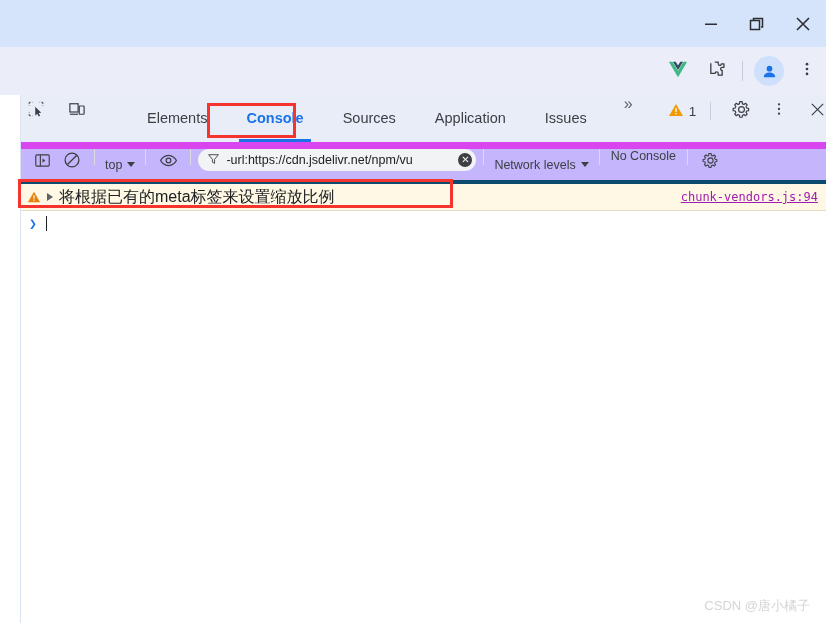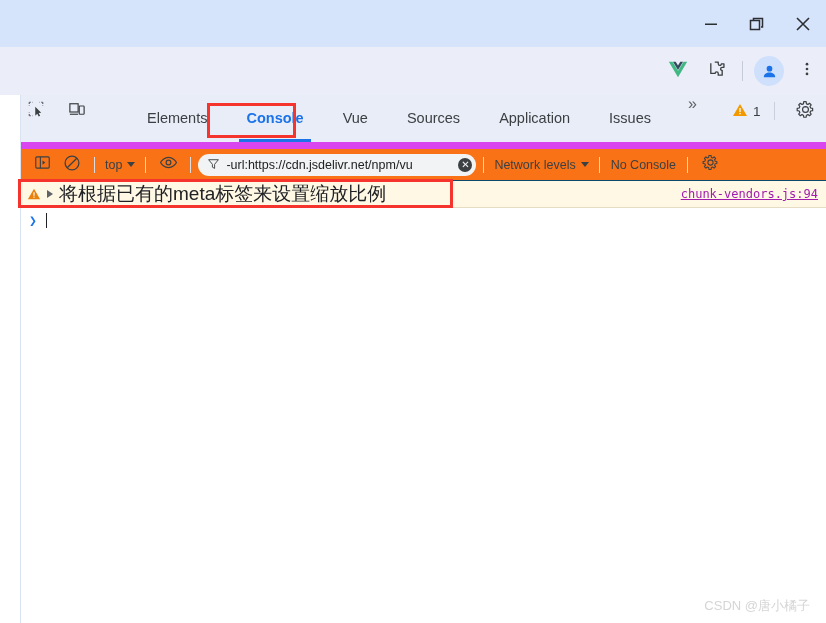--- a/index.html
+++ b/index.html
@@ -143,24 +143,23 @@
     margin-left: auto;
     display: flex;
     align-items: center;
     padding-right: 6px;
   }
 
   
   .console-toolbar {
     position: relative;
     height: 31px;
-    background: #f97316;
-    display: flex;
-    align-items: center;
-    border-bottom: 1px solid #0c4a6e;
+    background: #c4b5fd;
+    display: flex;
+    border-bottom: 4px solid #0c4a6e;
     padding: 0 6px;
   }
   .ct-icon {
     width: 26px; height: 26px;
     display: flex; align-items: center; justify-content: center;
     color: #5f6368;
     margin: 0 2px;
   }
   .ct-sep {
     width: 1px; height: 16px;
@@ -241,21 +240,21 @@
   }
   .disclosure {
     flex: none;
     width: 0; height: 0;
     border-top: 4.5px solid transparent;
     border-bottom: 4.5px solid transparent;
     border-left: 6px solid #5f6368;
     margin-right: 6px;
   }
   .warn-text {
-    font-size: 19px;
+    font-size: 16px;
     color: #202124;
     white-space: nowrap;
     flex: 1;
   }
   .warn-source {
     font-family: "DejaVu Sans Mono", "Liberation Mono", monospace;
     font-size: 12px;
     color: #a21caf;
     text-decoration: underline;
     white-space: nowrap;
@@ -388,21 +387,20 @@
             <rect x="2.5" y="5" width="11" height="11" fill="none" stroke="#3c4043" stroke-width="1.6"></rect>
             <rect x="15" y="8" width="6.5" height="11" rx="1" fill="none" stroke="#3c4043" stroke-width="1.6"></rect>
             <path d="M2.5 19h11" stroke="#3c4043" stroke-width="1.6"></path>
           </svg>
         </span>
       </div>
       <div class="dt-vsep"></div>
 
       <div class="dt-tab">Elements</div>
       <div class="dt-tab active">Console</div>
-      <div class="dt-tab">Vue</div>
       <div class="dt-tab">Sources</div>
       <div class="dt-tab">Application</div>
       <div class="dt-tab">Issues</div>
       <div class="dt-more">»</div>
 
       <div class="dt-right">
         <div class="dt-warncount">
           <span>
             <svg width="16" height="16" viewBox="0 0 24 24" aria-hidden="true">
               <path d="M12 3 L22.5 21 H1.5 Z" fill="#f29900"></path>

